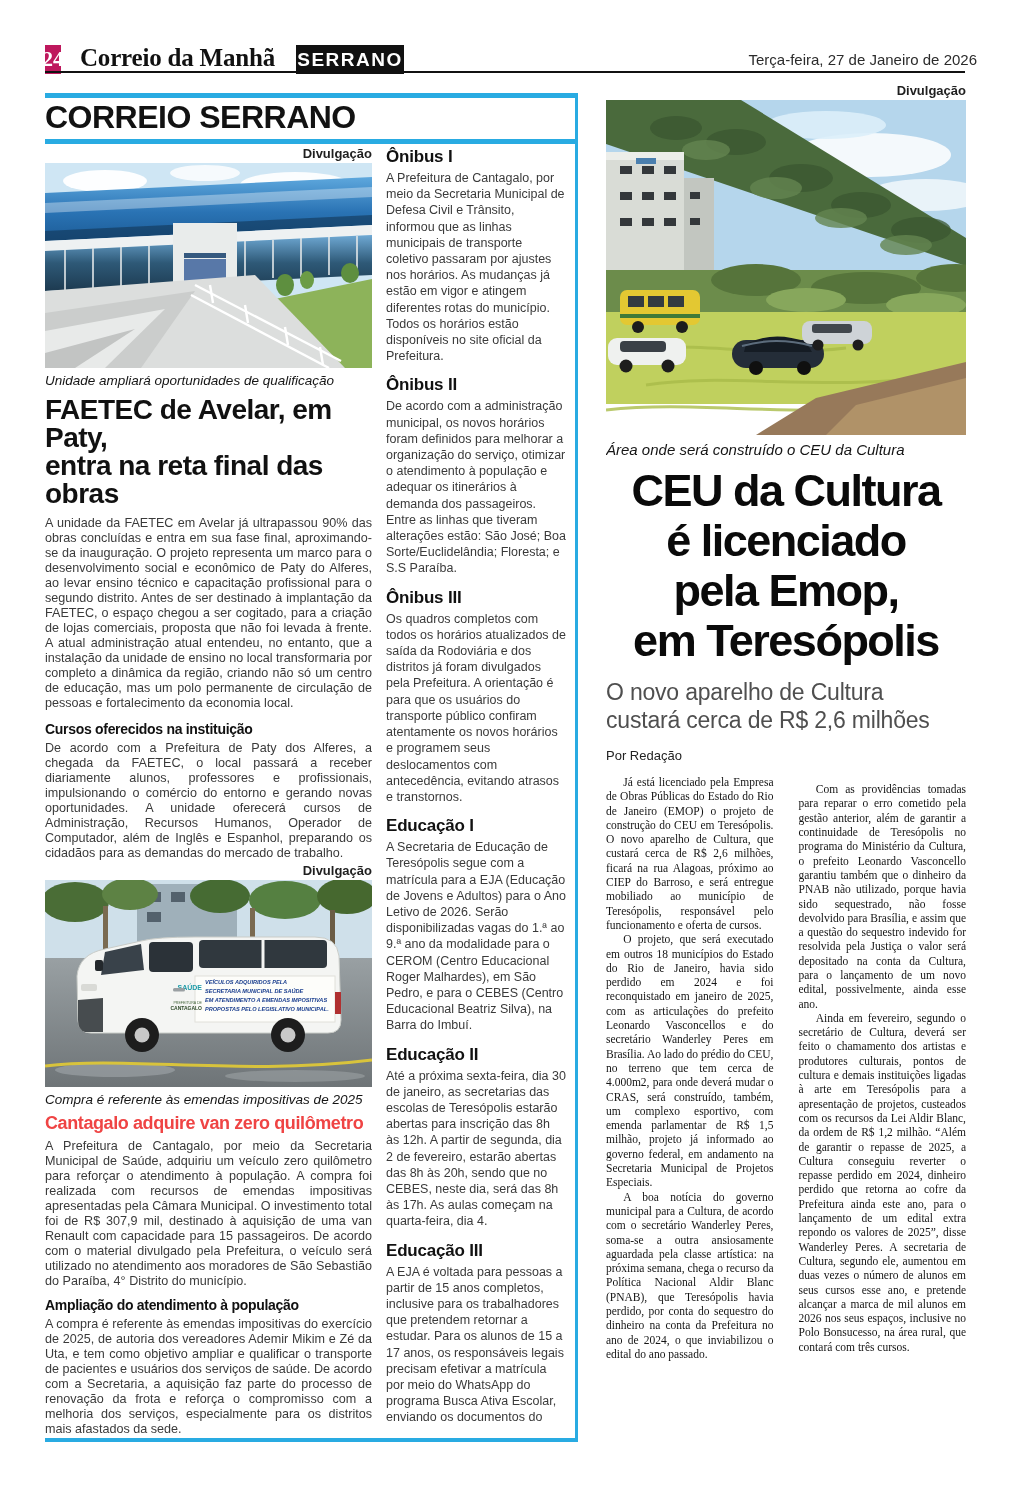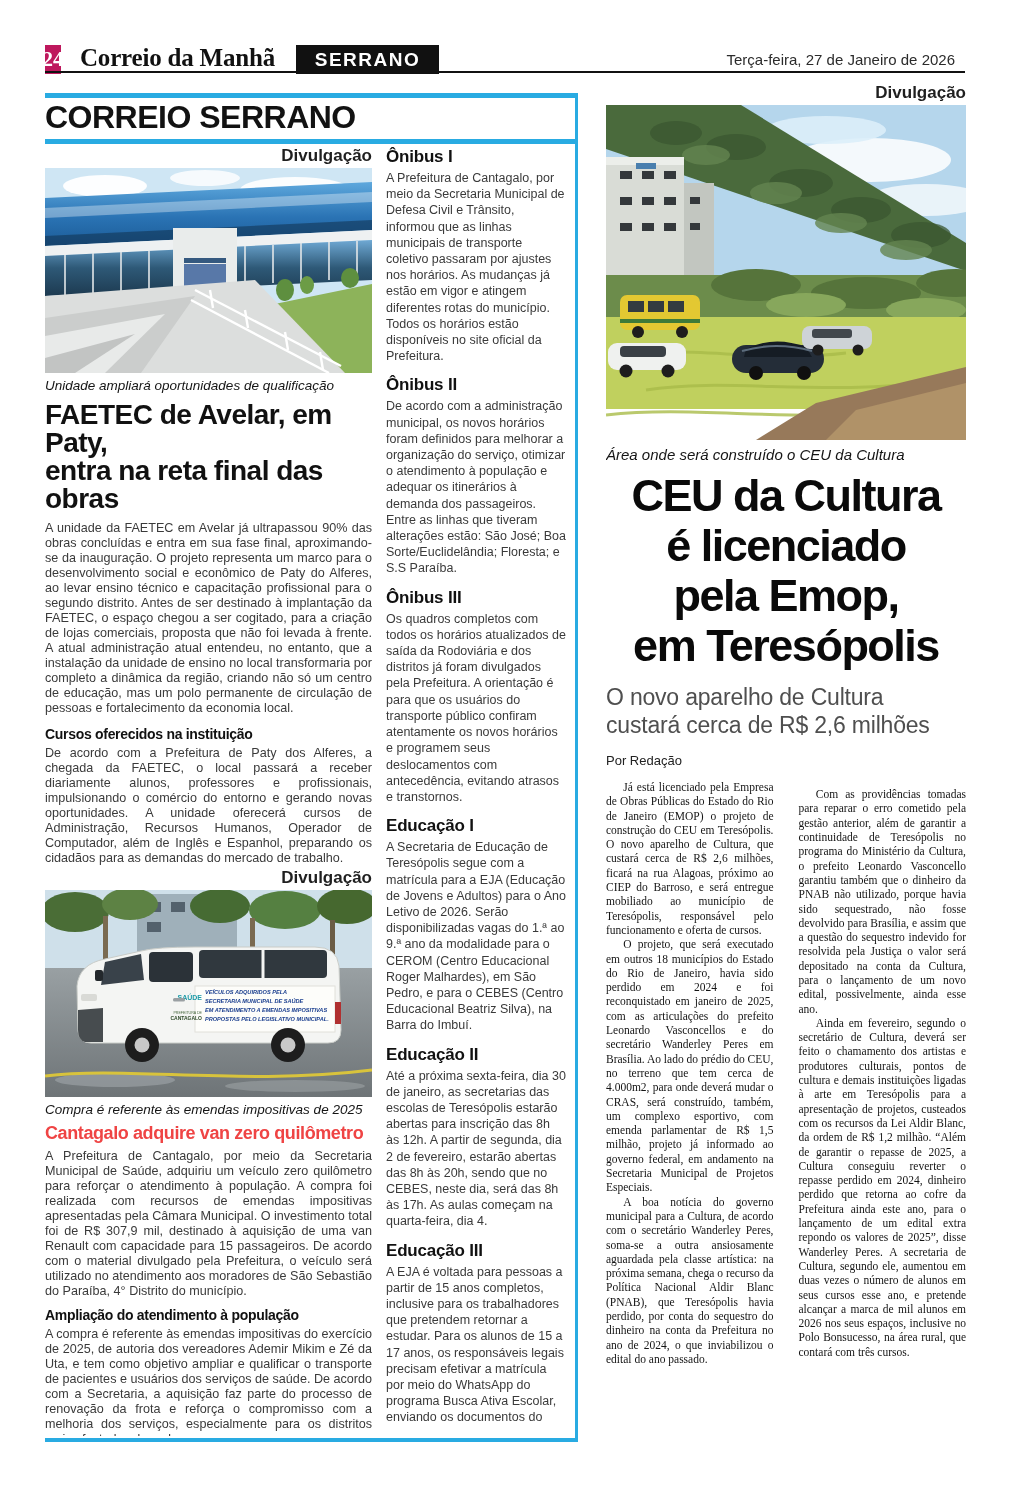--- a/index.html
+++ b/index.html
@@ -6,36 +6,36 @@
   .page{position:relative;width:1010px;height:1488px;margin:0 auto;background:#ffffff;
         font-family:"Liberation Sans",sans-serif;color:#1a1a1a;overflow:hidden;}
   .abs{position:absolute;}
 
   
   .pagenum{left:45px;top:45px;width:16px;height:29px;background:#be185d;color:#fff;
            font-family:"Liberation Serif",serif;font-weight:700;font-size:21px;
            display:flex;align-items:center;justify-content:center;}
   .brand{left:80px;top:44px;font-family:"Liberation Serif",serif;font-weight:700;
          font-size:25px;color:#111;letter-spacing:-0.2px;}
-  .badge{left:296px;top:45px;width:143px;height:29px;background:#111;color:#fff;
+  .badge{left:296px;top:45px;width:108px;height:29px;background:#111;color:#fff;
          font-weight:700;font-size:19px;letter-spacing:1.5px;
          display:flex;align-items:center;justify-content:center;}
-  .date{right:55px;top:51px;font-size:15px;color:#2b2b2b;}
+  .date{right:33px;top:51px;font-size:15px;color:#2b2b2b;}
   .hdr-rule{left:45px;top:71px;width:920px;height:2px;background:#111;}
 
   
   .blue{background:#29abe2;}
   .line-top{left:45px;top:93px;width:530px;height:5px;}
   .line-mid{left:45px;top:139px;width:530px;height:5px;}
   .line-bot{left:45px;top:1438px;width:530px;height:4px;}
   .vrule{left:575px;top:93px;width:3px;height:1349px;}
 
   .section-title{left:45px;top:99px;font-size:32px;font-weight:800;color:#121212;letter-spacing:-0.5px;}
 
-  .credit{font-size:17px;font-weight:700;color:#1f1f1f;text-align:right;}
+  .credit{font-size:13px;font-weight:700;color:#1f1f1f;text-align:right;}
 
   
   .col-left{left:45px;top:146px;width:327px;height:1290px;overflow:hidden;}
   .photo{display:block;}
   .caption{font-style:italic;font-size:13.5px;color:#151515;font-weight:500;}
   .h1-lines{font-size:28px;line-height:28px;font-weight:800;color:#111;letter-spacing:-0.5px;}
   .sansbody{font-size:12.6px;line-height:15px;color:#3a3a3a;text-align:justify;hyphens:auto;}
   .subhead{font-size:14px;font-weight:800;color:#111;letter-spacing:-0.3px;white-space:nowrap;}
   .h2-one{font-size:18px;font-weight:800;color:#ef4444;letter-spacing:-0.4px;white-space:nowrap;}
   .mb2{margin-bottom:2px;}.mb4{margin-bottom:4px;}.mb5{margin-bottom:5px;}

